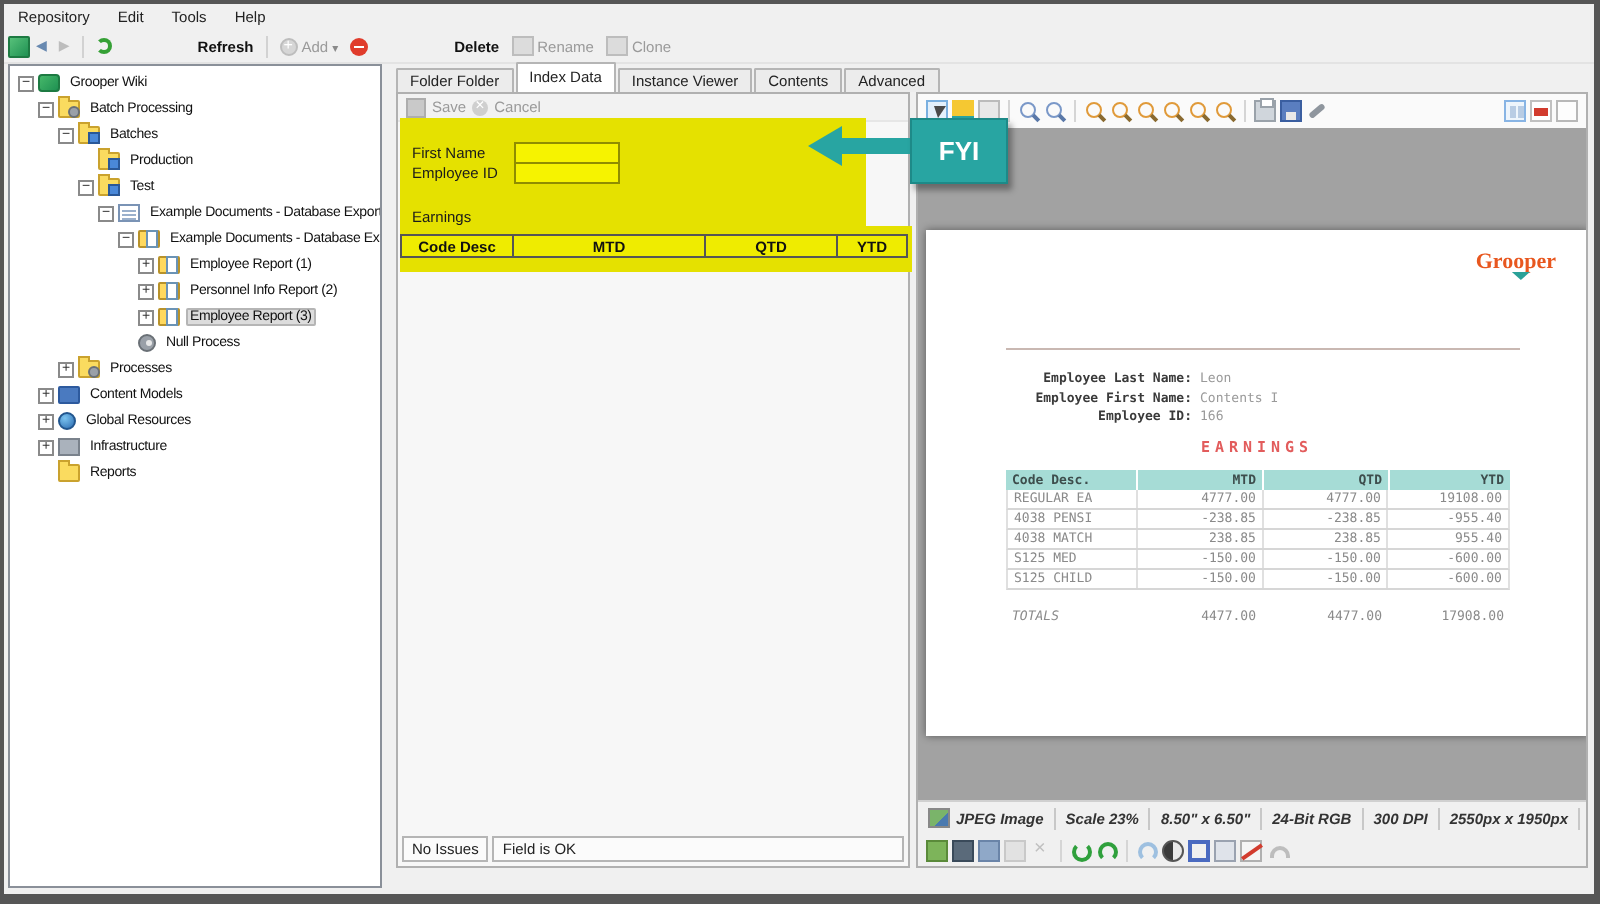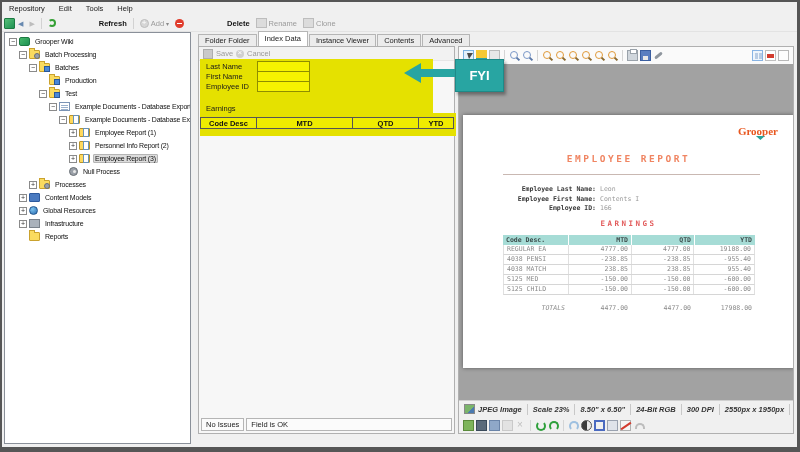--- a/index.html
+++ b/index.html
@@ -152,21 +152,21 @@
   .dt-head .dtc:first-child{border-left:none;}
   .dtc{box-sizing:border-box;padding:0 3px;overflow:hidden;}
   .dtc:nth-child(1){width:65px;text-align:left;}
   .dtc:nth-child(2){width:63px;text-align:right;}
   .dtc:nth-child(3){width:63px;text-align:right;}
   .dtc:nth-child(4){width:61px;text-align:right;}
   .dt-row{display:flex;height:9px;line-height:9px;border-bottom:1px solid #d6d6d6;border-left:1px solid #e0e0e0;border-right:1px solid #e0e0e0;}
   .dt-row .dtc{border-left:1px solid #e0e0e0;}
   .dt-row .dtc:first-child{border-left:none;}
   .dt-totals{display:flex;height:9px;line-height:9px;margin-top:9px;}
-  .dt-totals .dtc:nth-child(1){text-align:right;font-style:italic;}
+  .dt-totals .dtc:nth-child(1){font-style:italic;}
 </style>
 </head>
 <body>
 
 <div class="screen">
 
   <div class="menubar">
 
   <div class="menu-item">Repository</div>
       <div class="menu-item">Edit</div>
@@ -301,24 +301,20 @@
     <div class="index-pane">
       <div class="savebar">
         <span class="disk-icon"></span>
         <span>Save</span>
         <span class="cancelx-icon"></span>
         <span>Cancel</span>
       </div>
 
       <div class="hl-wrap">
         <div class="hl-top" id="fieldArea">
-          <div class="field-row" style="top:2px">
-            <span class="field-label">Last Name</span>
-            <span class="field-input"></span>
-          </div>
           <div class="field-row" style="top:12px">
             <span class="field-label">First Name</span>
             <span class="field-input"></span>
           </div>
           <div class="field-row" style="top:22px">
             <span class="field-label">Employee ID</span>
             <span class="field-input"></span>
           </div>
           <span class="group-label">Earnings</span>
         </div>
@@ -372,21 +368,20 @@
 
         <span class="vicon i-thumbnails"></span>
             <span class="vicon i-export-pdf"></span>
             <span class="vicon i-new-page"></span>
           </span>
       </div>
 
       <div class="vcanvas">
         <div class="page">
           <div class="logo">Grooper</div>
-          <div class="doc-title">EMPLOYEE REPORT</div>
           <div class="doc-rule"></div>
           <div class="doc-info">
 
           <div>
               <span class="di-label">Employee Last Name:</span><span class="di-value">Leon</span>
             </div>
               <div>
               <span class="di-label">Employee First Name:</span><span class="di-value">Contents I</span>
             </div>
               <div>

